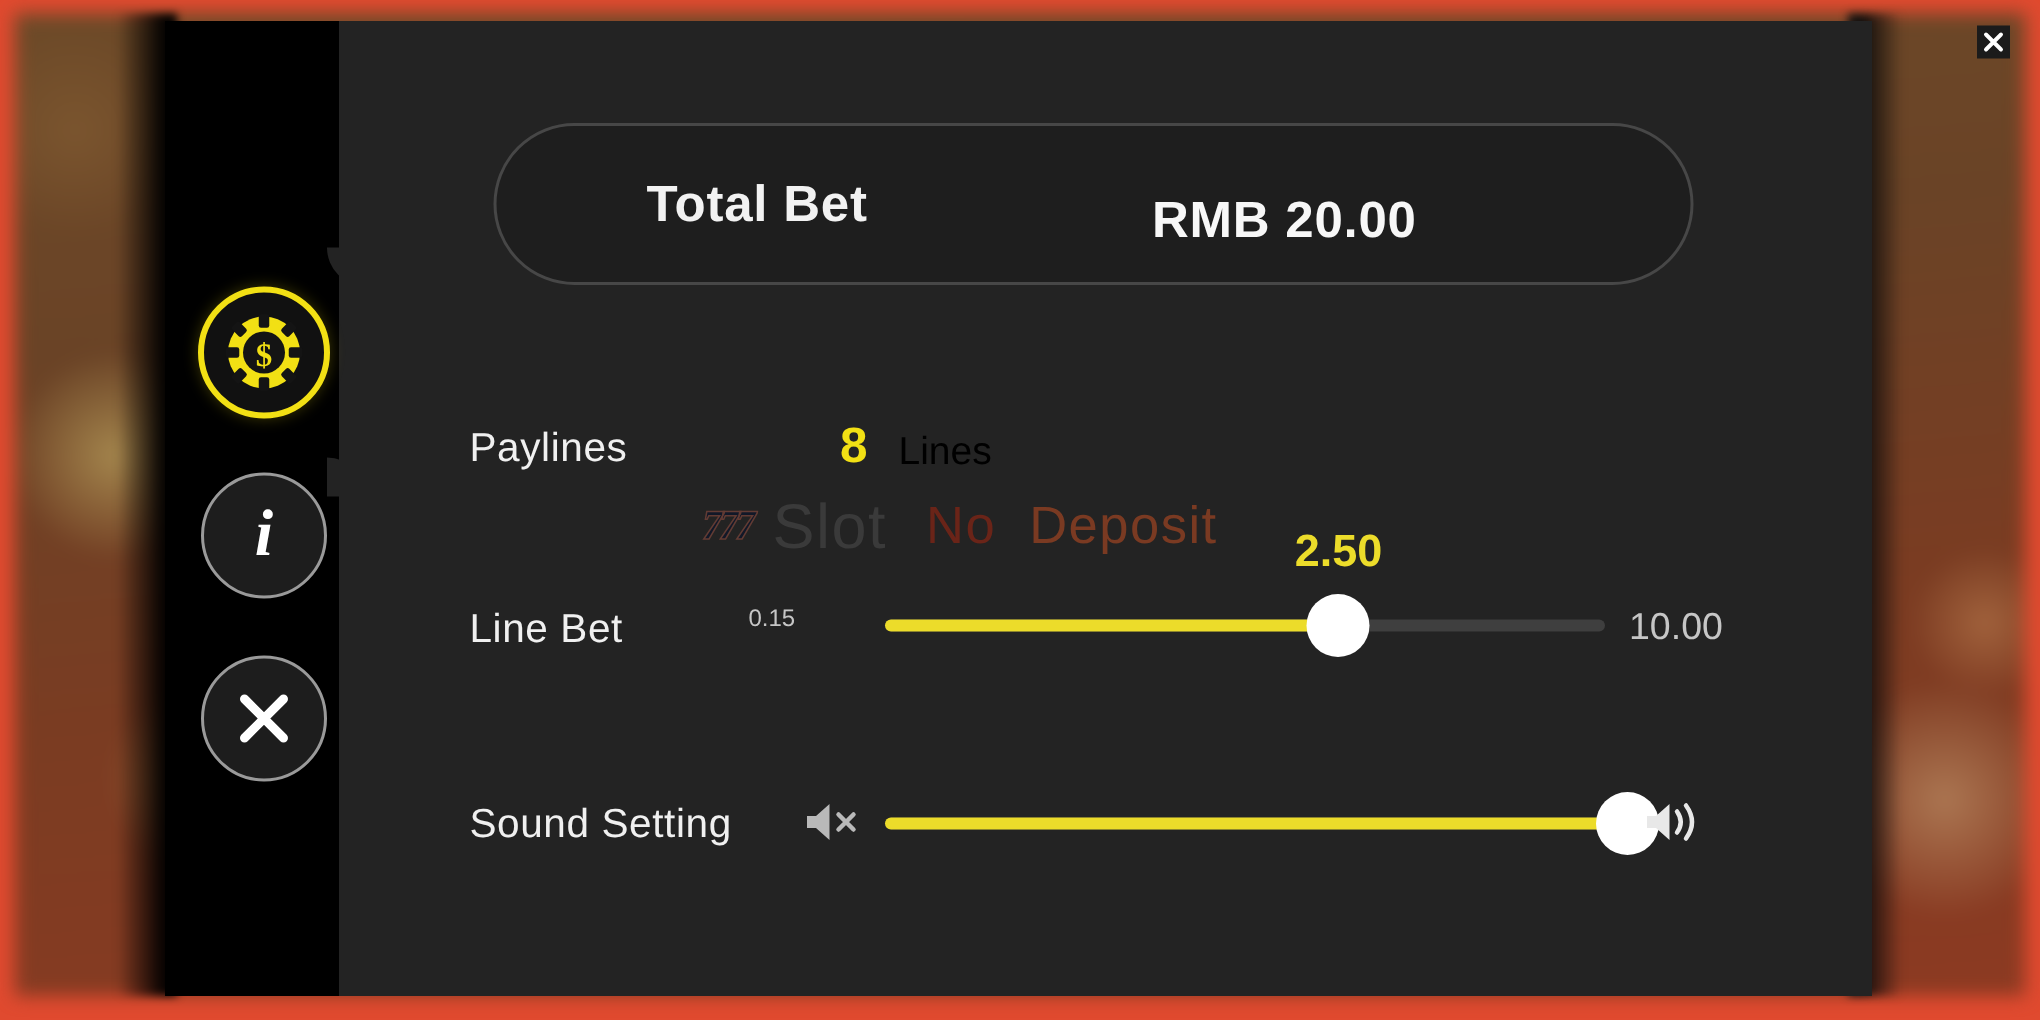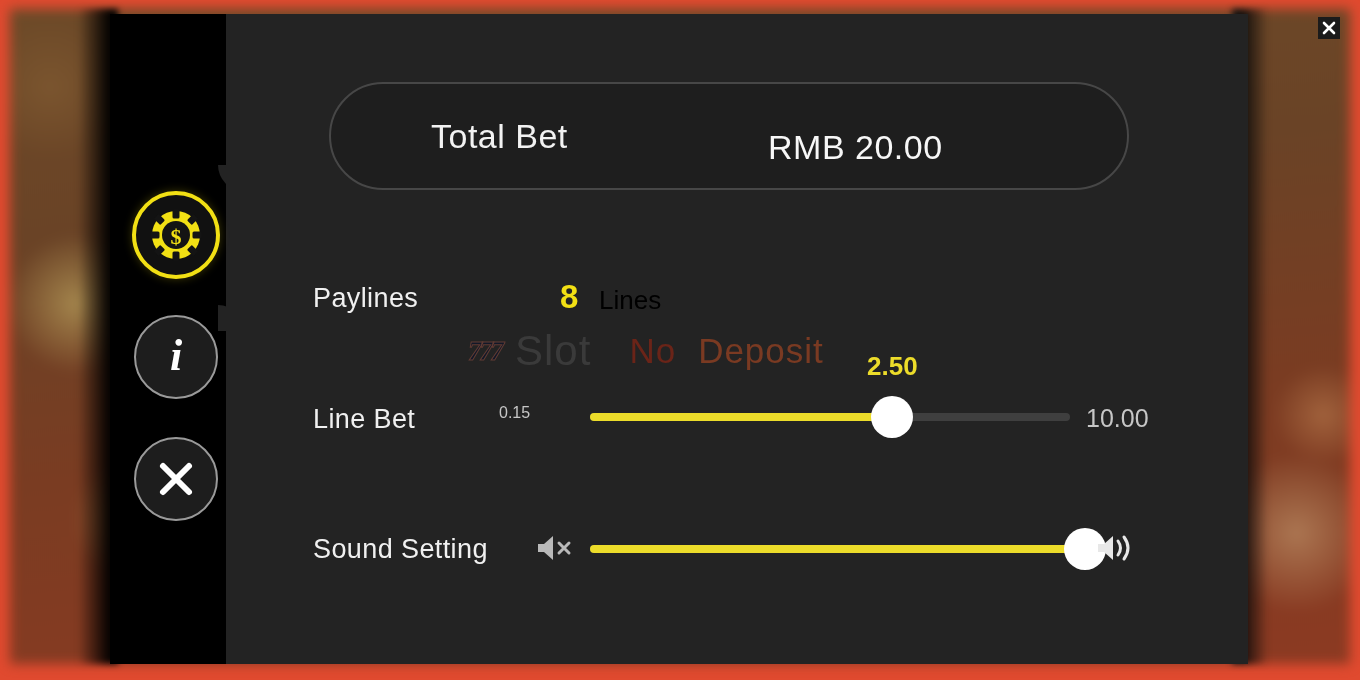--- a/index.html
+++ b/index.html
@@ -128,20 +128,21 @@
   #total-bet-pill {
     position: absolute;
     left: 219px; top: 68px;
     width: 800px; height: 108px;
     border: 2px solid #474747;
     border-radius: 54px;
     background: #1e1e1e;
     display: flex;
     align-items: center;
     cursor: default;
+    font-weight: bold;
   }
   #total-bet-label {
     position: absolute; left: 100px;
     color: #f2f2f2;
     font-size: 34px;
     letter-spacing: 0.5px;
   }
   #total-bet-value {
     position: absolute; left: 437px;
     color: #f7f7f7;
@@ -197,21 +198,21 @@
   }
   #wm-slot {
     font-size: 42px;
     color: #3a3a3a;
     letter-spacing: 1px;
   }
   #wm-no {
     font-size: 35px;
     color: #6a2418;
     letter-spacing: 1px;
-    margin-left: 24px;
+    margin-left: 12px;
   }
   #wm-deposit {
     font-size: 35px;
     color: #7a3a22;
     letter-spacing: 1px;
     margin-left: 8px;
   }
 
   
   .slider {
@@ -248,21 +249,21 @@
   #linebet-min {
     position: absolute; left: 389px; top: 390px;
     color: #c6c6c6; font-size: 16px;
   }
   #linebet-max {
     position: absolute; left: 976px; top: 390px;
     color: #c6c6c6; font-size: 25px;
   }
   #linebet-value {
     position: absolute; top: 337px;
-    color: #ecdc2a; font-size: 26px; font-weight: bold;
+    color: #ecdc2a; font-size: 30px; font-weight: bold;
     transform: translateX(-50%);
   }
 
   #mute-icon   { position: absolute; left: 423px; top: 512px; cursor: pointer; }
   #volume-icon { position: absolute; left: 985px; top: 512px; cursor: pointer; }
 </style>
 </head>
 <body>
 
 <div id="screen">

